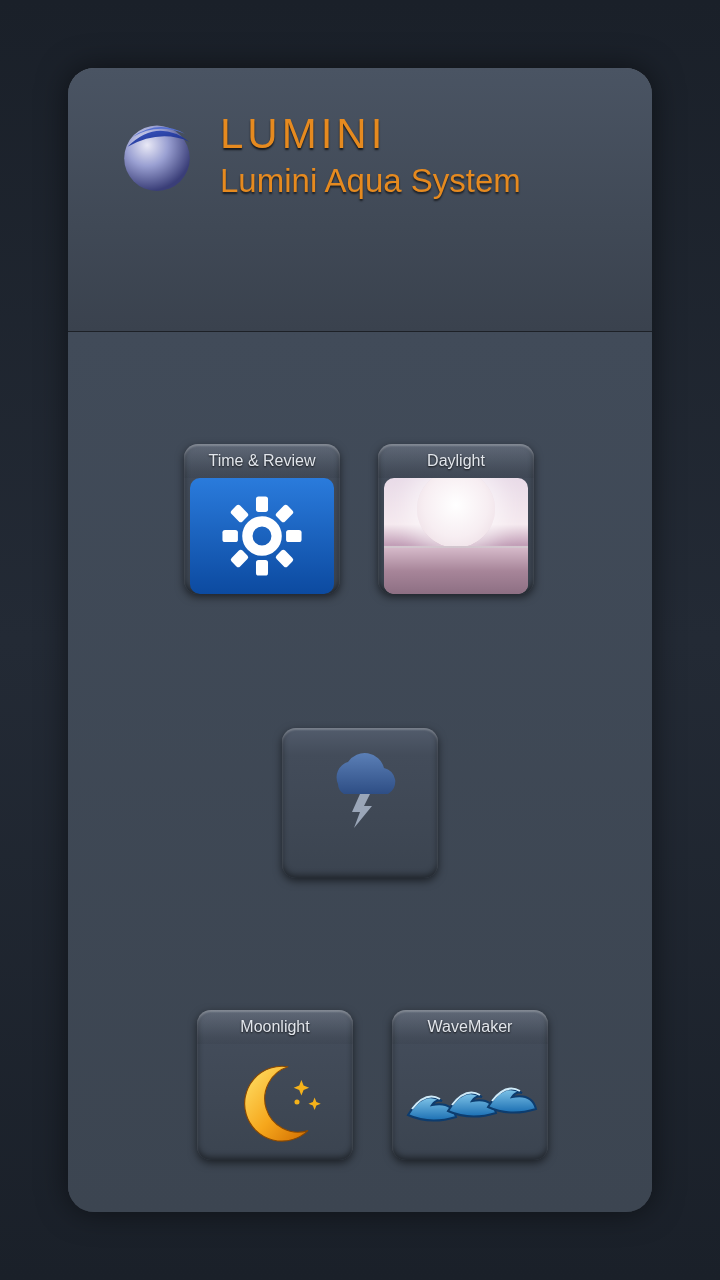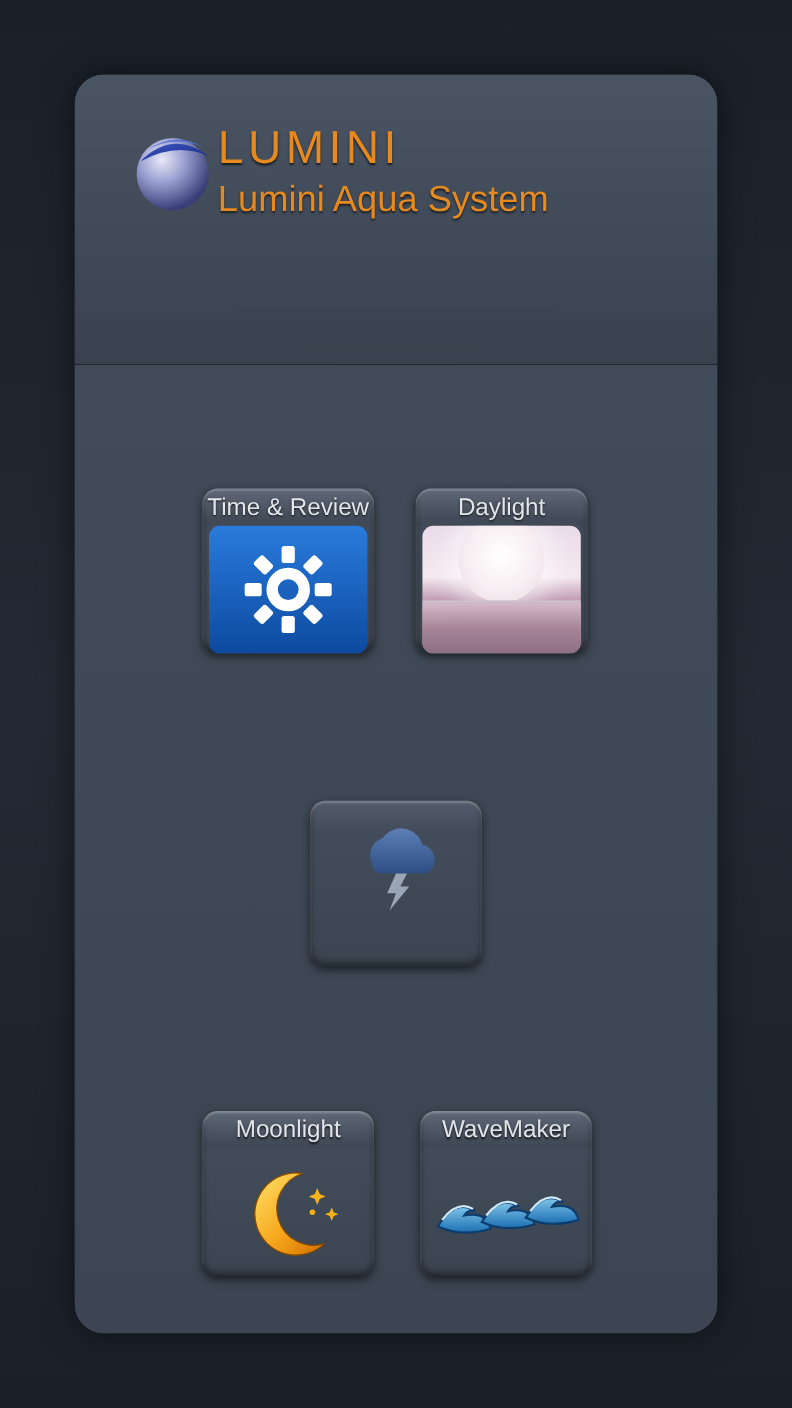--- a/index.html
+++ b/index.html
@@ -30,20 +30,21 @@
     background: linear-gradient(180deg, #4a5463 0%, #404956 60%, #3a424e 100%);
     border-top-left-radius: 26px;
     border-top-right-radius: 26px;
     display: flex;
     align-items: flex-start;
     padding: 42px 28px 0 48px;
   }
   .logo-wrap {
     display: flex;
     align-items: center;
+    gap: 22px;
   }
   .logo-icon {
     width: 82px; height: 82px;
   }
   .brand-text { display:flex; flex-direction:column; }
   .brand-title {
     font-size: 42px;
     letter-spacing: 4px;
     color: #e68a1f;
     font-weight: 500;
@@ -71,40 +72,40 @@
     box-shadow: inset 0 2px 2px rgba(255,255,255,0.25),
                 inset 0 -3px 6px rgba(0,0,0,0.45),
                 0 3px 8px rgba(0,0,0,0.55);
     overflow: hidden;
   }
   .tile-label {
     height: 34px;
     display: flex;
     align-items: center;
     justify-content: center;
-    font-size: 22px;
+    font-size: 16px;
     color: #e2e6ec;
     text-shadow: 0 1px 2px rgba(0,0,0,0.8);
     background: linear-gradient(180deg, rgba(255,255,255,0.08), rgba(0,0,0,0.05));
     white-space: nowrap;
   }
   .tile-icon {
     height: calc(100% - 34px);
     margin: 0 6px 6px 6px;
     border-radius: 10px;
     display:flex; align-items:center; justify-content:center;
     overflow:hidden;
   }
 
   
   .tile-time   { left: 116px; top: 112px; }
   .tile-day    { left: 310px; top: 112px; }
   .tile-weather{ left: 214px; top: 396px; }
-  .tile-moon   { left: 116px; top: 678px; }
-  .tile-wave   { left: 314px; top: 678px; }
+  .tile-moon   { left: 129px; top: 678px; }
+  .tile-wave   { left: 324px; top: 678px; }
 
   
   .ico-time {
     background: linear-gradient(180deg, #2a7bdc 0%, #0c4aa0 100%);
   }
   .ico-day {
     background: linear-gradient(180deg, #e9dbe8 0%, #f5e9ef 40%, #c19db6 58%, #e3cfd9 62%, #a08295 100%);
     position: relative;
   }
   .ico-weather { }

